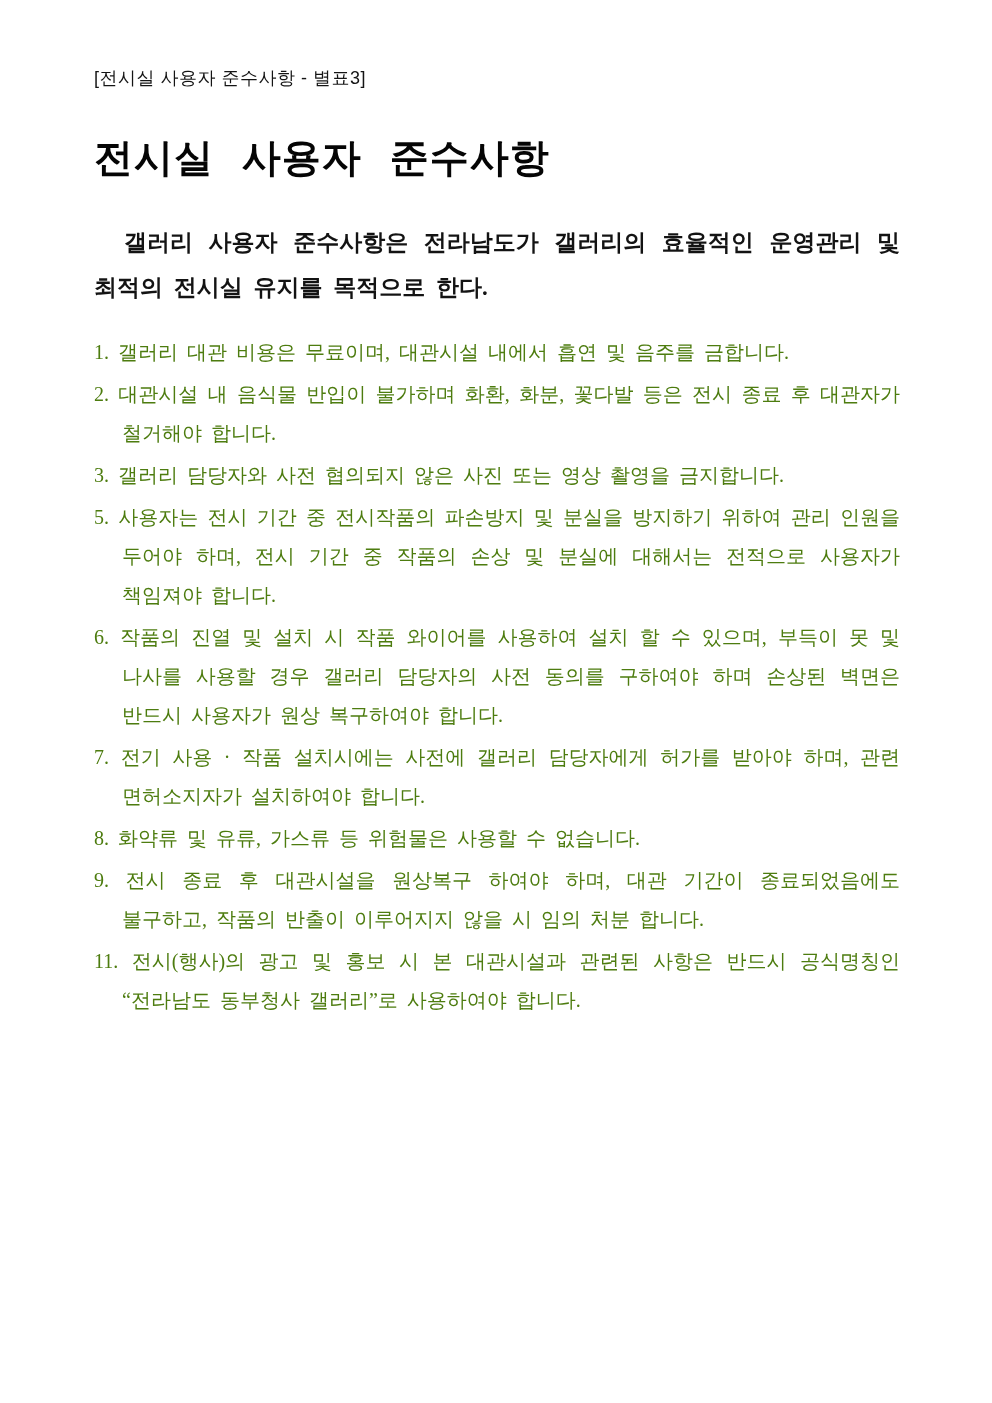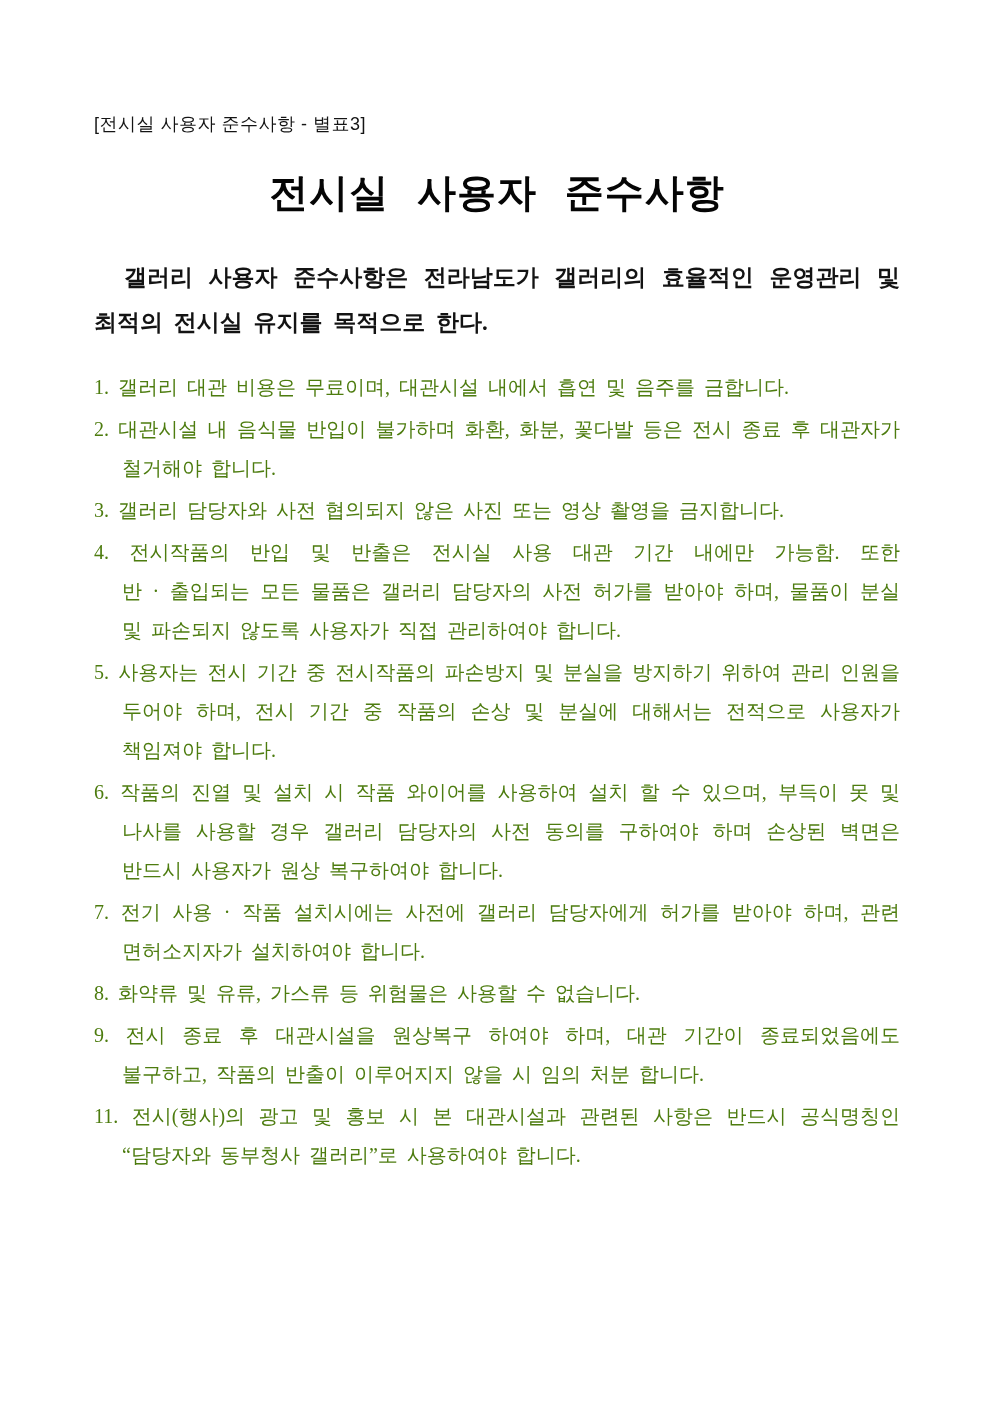--- a/index.html
+++ b/index.html
@@ -7,35 +7,35 @@
     padding: 0;
     background: #ffffff;
   }
   .page {
     position: relative;
     width: 992px;
     height: 1403px;
     margin: 0 auto;
     background: #ffffff;
     box-sizing: border-box;
-    padding: 112px 92px 0 94px;
+    padding: 66px 92px 0 94px;
     color: #111111;
     overflow: hidden;
   }
   .header-note {
     font-family: "Liberation Sans", sans-serif;
     font-size: 18px;
     line-height: 24px;
     letter-spacing: 0.5px;
     color: #141414;
     text-align: left;
   }
   .doc-title {
-    margin-top: 33px;
-    text-align: center;
+    margin-top: 44px;
+    text-align: left;
     font-family: "Liberation Sans", sans-serif;
     font-weight: 800;
     font-size: 39px;
     line-height: 48px;
     letter-spacing: 1px;
     word-spacing: 16px;
     color: #050505;
   }
   .intro {
     margin-top: 38px;
@@ -95,24 +95,20 @@
     <div class="rule-item">
       <span class="rule-number">2.</span>
       <span class="rule-text">대관시설 내 음식물 반입이 불가하며 화환, 화분, 꽃다발 등은 전시 종료 후 대관자가 철거해야 합니다.</span>
     </div>
 
     <div class="rule-item">
       <span class="rule-number">3.</span>
       <span class="rule-text">갤러리 담당자와 사전 협의되지 않은 사진 또는 영상 촬영을 금지합니다.</span>
     </div>
 
-    <div class="rule-item">
-      <span class="rule-number">4.</span>
-      <span class="rule-text">전시작품의 반입 및 반출은 전시실 사용 대관 기간 내에만 가능함. 또한 반&nbsp;·&nbsp;출입되는 모든 물품은 갤러리 담당자의 사전 허가를 받아야 하며, 물품이 분실 및 파손되지 않도록 사용자가 직접 관리하여야 합니다.</span>
-    </div>
 
     <div class="rule-item">
       <span class="rule-number">5.</span>
       <span class="rule-text">사용자는 전시 기간 중 전시작품의 파손방지 및 분실을 방지하기 위하여 관리 인원을 두어야 하며, 전시 기간 중 작품의 손상 및 분실에 대해서는 전적으로 사용자가 책임져야 합니다.</span>
     </div>
 
     <div class="rule-item">
       <span class="rule-number">6.</span>
       <span class="rule-text">작품의 진열 및 설치 시 작품 와이어를 사용하여 설치 할 수 있으며, 부득이 못 및 나사를 사용할 경우 갤러리 담당자의 사전 동의를 구하여야 하며 손상된 벽면은 반드시 사용자가 원상 복구하여야 합니다.</span>
     </div>
@@ -128,18 +124,18 @@
     </div>
 
     <div class="rule-item">
       <span class="rule-number">9.</span>
       <span class="rule-text">전시 종료 후 대관시설을 원상복구 하여야 하며, 대관 기간이 종료되었음에도 불구하고, 작품의 반출이 이루어지지 않을 시 임의 처분 합니다.</span>
     </div>
 
 
     <div class="rule-item">
       <span class="rule-number">11.</span>
-      <span class="rule-text">전시(행사)의 광고 및 홍보 시 본 대관시설과 관련된 사항은 반드시 공식명칭인 “담당자와 동부청사 갤러리”로 사용하여야 합니다.</span>
+      <span class="rule-text">전시(행사)의 광고 및 홍보 시 본 대관시설과 관련된 사항은 반드시 공식명칭인 “전라남도 동부청사 갤러리”로 사용하여야 합니다.</span>
     </div>
 
   </div>
 
 </div>
 
 </body></html>

